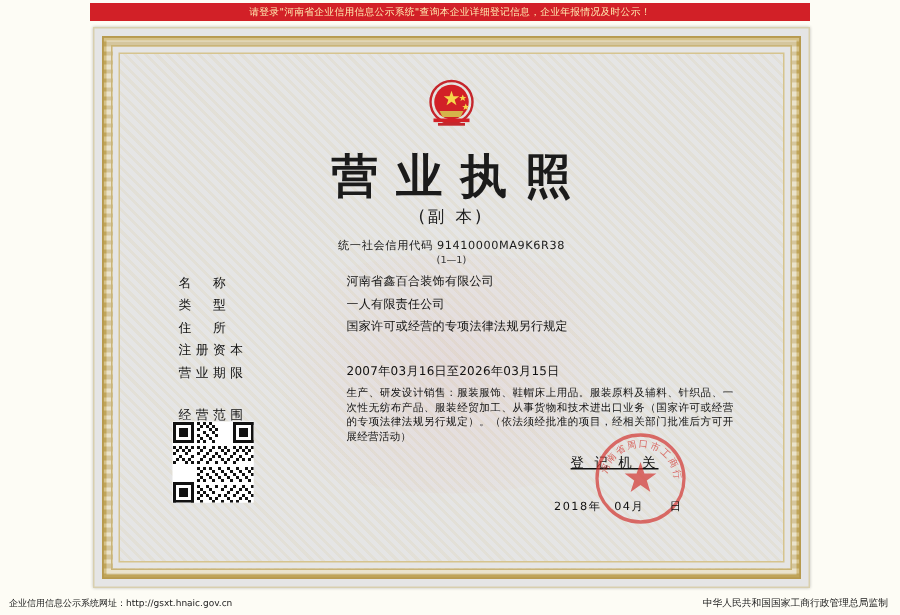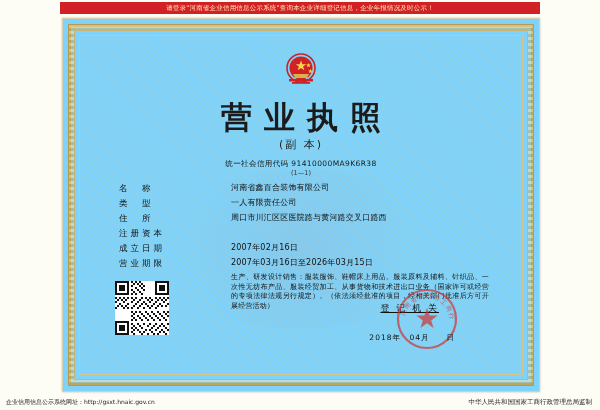--- a/index.html
+++ b/index.html
@@ -23,21 +23,21 @@
     line-height:12px;
     text-align:center;
     letter-spacing:0.2px;
     white-space:nowrap;
     overflow:hidden;
   }
   
   .license{
     position:absolute;
     top:18px;left:62px;width:476px;height:372px;
-    background:#7dd3fc;
+    background:#e5e5e5;
     border:1px solid #d8cfae;
     box-shadow:0 0 2px rgba(0,0,0,.25);
   }
   .border-outer{
     position:absolute;top:5px;left:5px;right:5px;bottom:5px;
     border:3px solid #b79a4e;
   }
   .border-mid{
     position:absolute;top:11px;left:11px;right:11px;bottom:11px;
     border:1px solid #c9b478;
@@ -219,28 +219,24 @@
         <div class="row">
           <div class="label">名　称</div>
           <div class="value">河南省鑫百合装饰有限公司</div>
         </div>
         <div class="row">
           <div class="label">类　型</div>
           <div class="value">一人有限责任公司</div>
         </div>
         <div class="row">
           <div class="label">住　所</div>
-          <div class="value">周口市川汇区区医院路与黄河路交叉口路西</div>
+          <div class="value">国家许可或经营的专项法律法规另行规定</div>
         </div>
         <div class="row">
           <div class="label">注册资本</div>
-        </div>
-        <div class="row">
-          <div class="label">成立日期</div>
-          <div class="value">2007年02月16日</div>
         </div>
         <div class="row">
           <div class="label">营业期限</div>
           <div class="value">2007年03月16日至2026年03月15日</div>
         </div>
         <div class="row scope">
           <div class="label">经营范围</div>
           <div class="value">生产、研发设计销售：服装服饰、鞋帽床上用品。服装原料及辅料、针织品、一次性无纺布产品、服装经贸加工、从事货物和技术进出口业务（国家许可或经营的专项法律法规另行规定）。（依法须经批准的项目，经相关部门批准后方可开展经营活动）</div>
         </div>
       </div>

